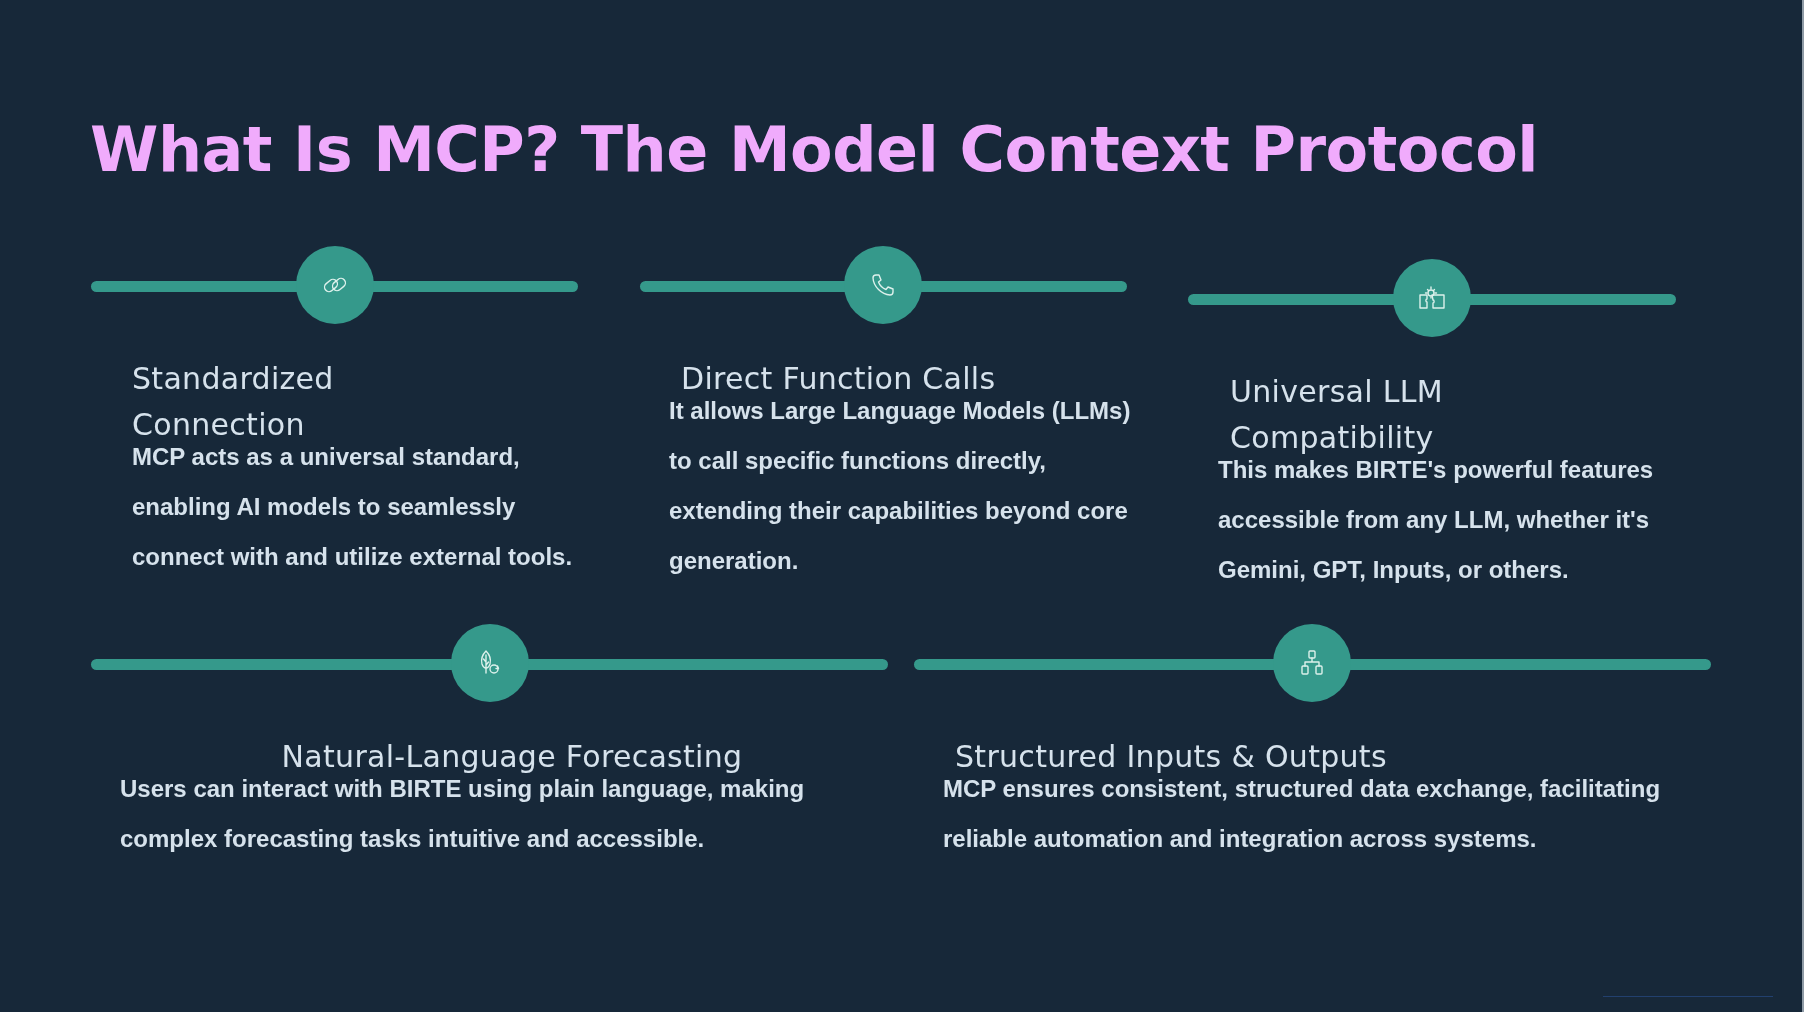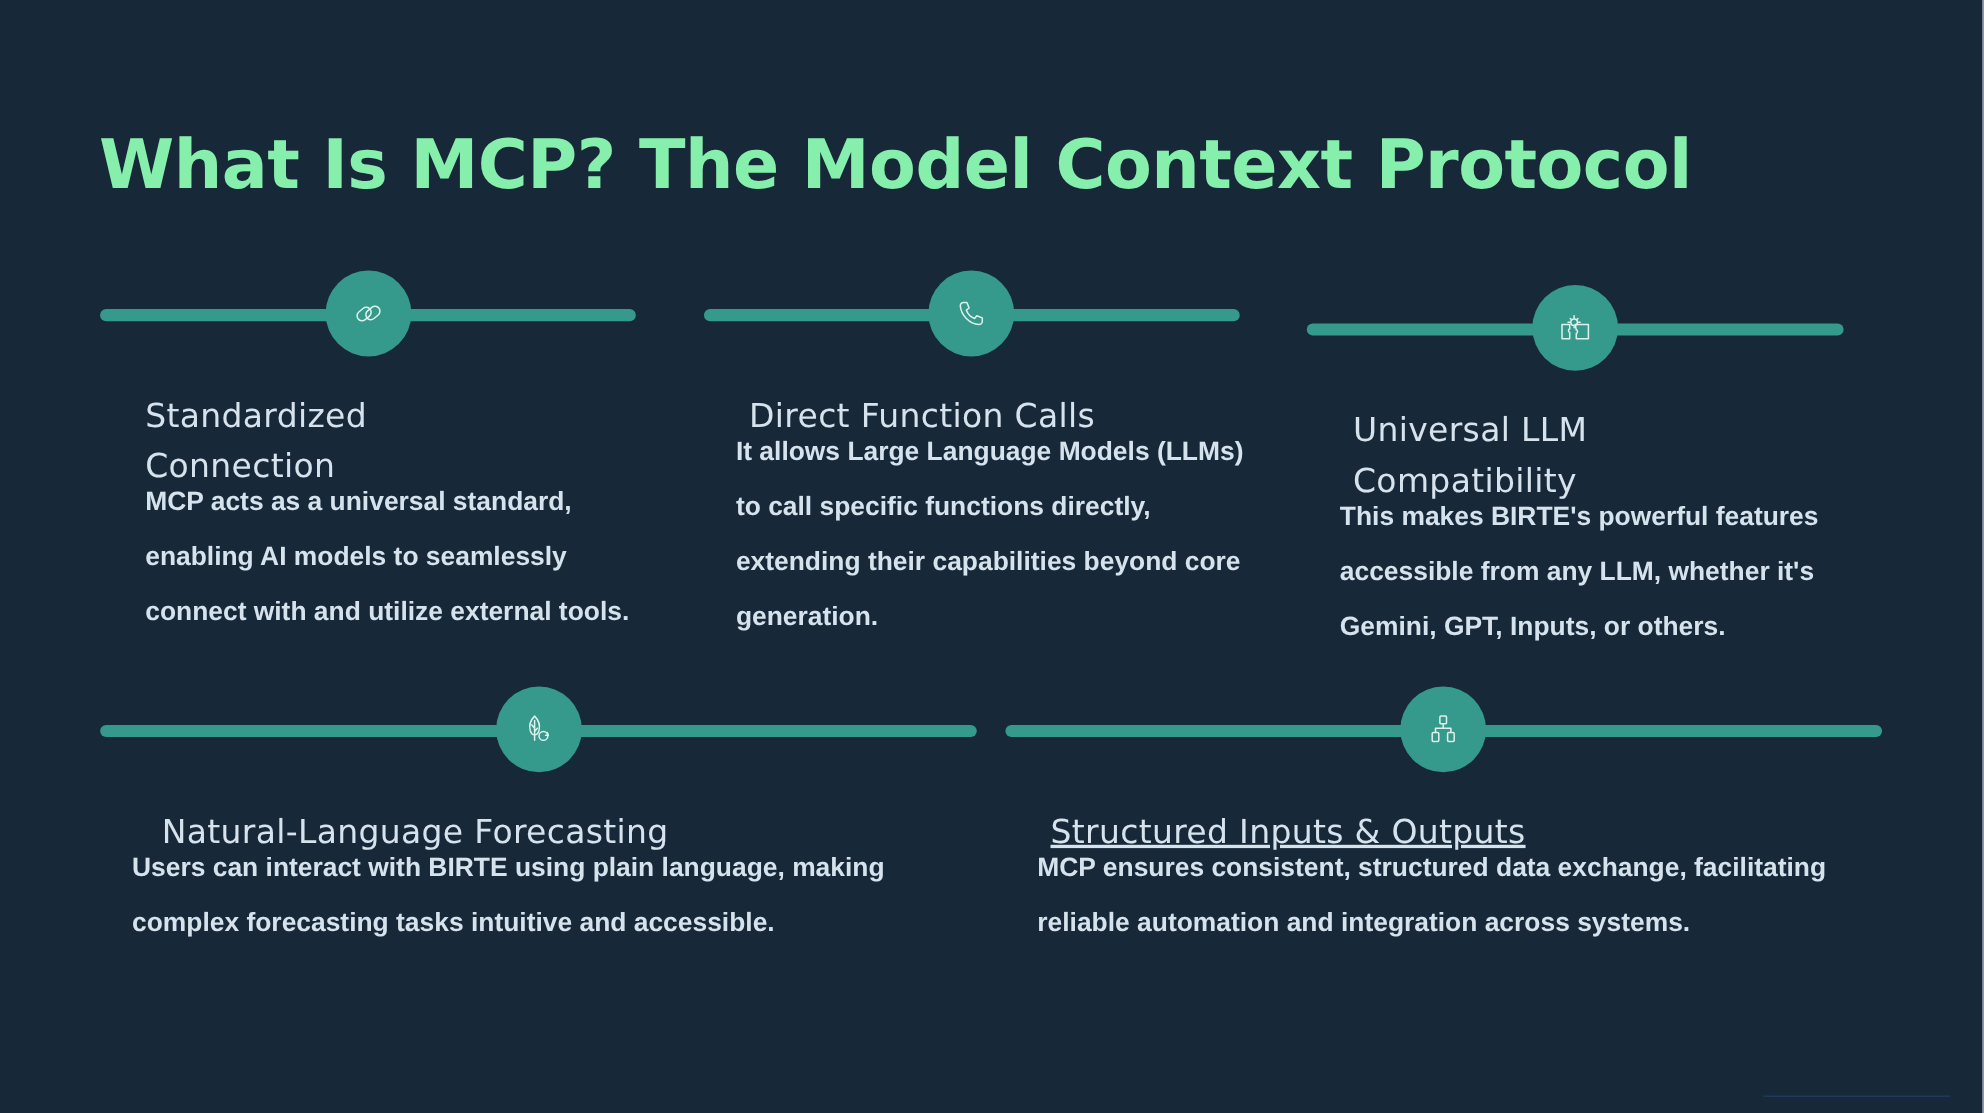--- a/index.html
+++ b/index.html
@@ -16,21 +16,21 @@
     }
     .title {
       position: absolute;
       left: 90px;
       top: 108px;
       margin: 0;
       font-family: "DejaVu Sans", sans-serif;
       font-weight: bold;
       font-size: 62px;
       line-height: 84px;
-      color: #86efac;
+      color: #f0abfc;
       letter-spacing: -0.5px;
       white-space: nowrap;
     }
     .card {
       position: absolute;
     }
     .card .track {
       position: absolute;
       left: 0;
       right: 0;
@@ -138,32 +138,32 @@
 <section class="card" style="left:91px; top:624px; width:797px; height:260px;">
   <div class="track" style="top:35px;"></div>
   <div class="node" style="left:360px; top:0px;">
     <svg viewBox="0 0 34 34">
       <path d="M13 5 C9 9 8 14 9 18 C10 21 12 22 13 22 C14 22 16 21 17 18 C18 14 17 9 13 5 Z"></path>
       <path d="M13 9 L13 27 M13 16 L10.5 13 M13 19 L15.5 16"></path>
       <circle cx="21" cy="23" r="4"></circle>
       <path d="M24.5 20 L25.5 22.5 L23 22.5"></path>
     </svg>
   </div>
-  <h2 class="heading" style="left:44px; top:98px; width:760px;">Natural-Language Forecasting</h2>
+  <h2 class="heading" style="left:29px; top:98px; width:760px;text-align:center;">Natural-Language Forecasting</h2>
   <p class="body" style="left:29px; top:140px; width:760px;">Users can interact with BIRTE using plain language, making complex forecasting tasks intuitive and accessible.</p>
 </section>
 
 <section class="card" style="left:914px; top:624px; width:797px; height:260px;">
   <div class="track" style="top:35px;"></div>
   <div class="node" style="left:359px; top:0px;">
     <svg viewBox="0 0 34 34">
       <rect x="14" y="5" width="6" height="7" rx="1"></rect>
       <path d="M17 12 L17 16 M10 20 L10 16 L24 16 L24 20"></path>
       <rect x="7" y="20" width="6" height="8" rx="1"></rect>
       <rect x="21" y="20" width="6" height="8" rx="1"></rect>
     </svg>
   </div>
-  <h2 class="heading" style="left:29px; top:98px; width:760px;text-decoration:underline;">Structured Inputs &amp; Outputs</h2>
+  <h2 class="heading" style="left:29px; top:98px; width:760px;">Structured Inputs &amp; Outputs</h2>
   <p class="body" style="left:29px; top:140px; width:740px;">MCP ensures consistent, structured data exchange, facilitating reliable automation and integration across systems.</p>
 </section>
 
 <div class="bottom-line"></div>
 <div class="scrollbar"></div>
 
 </body></html>

